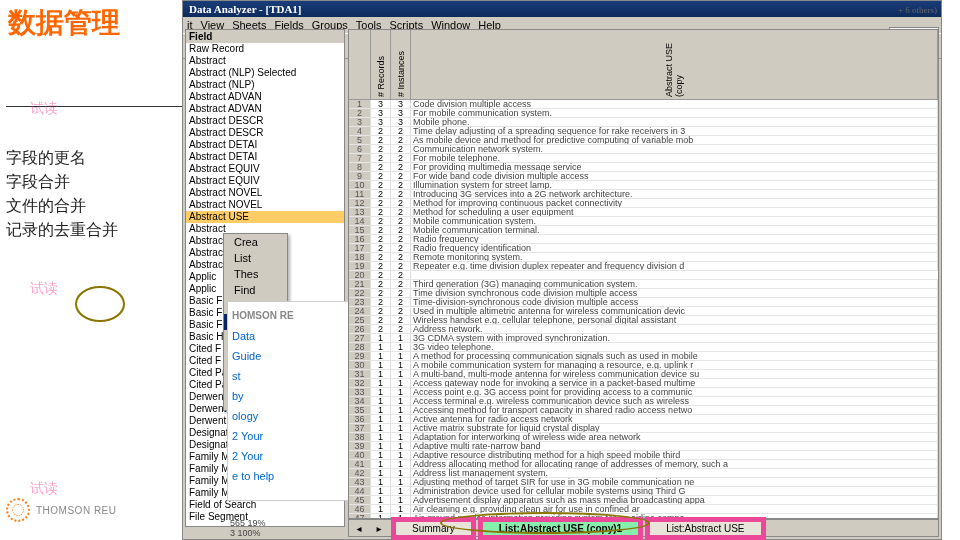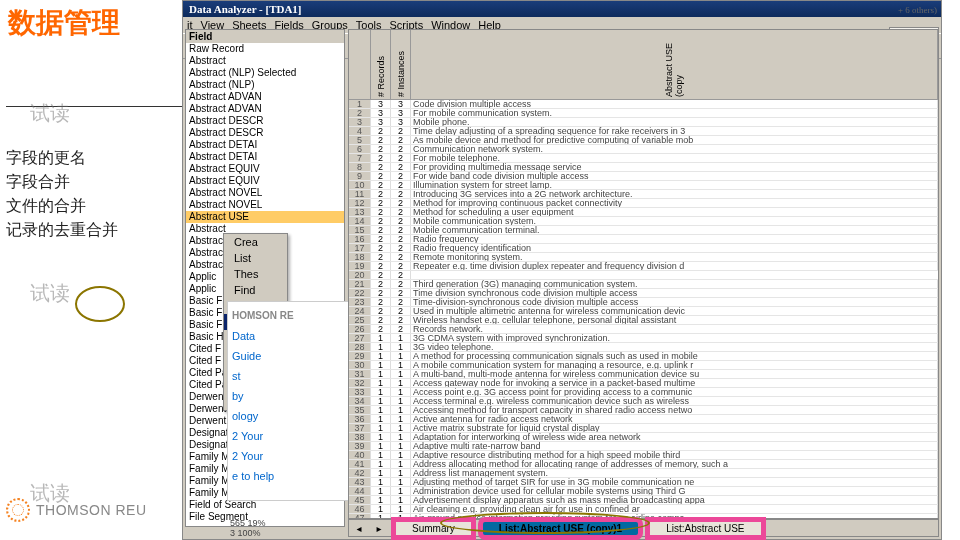--- a/index.html
+++ b/index.html
@@ -3,27 +3,27 @@
 <meta charset="utf-8">
 <style>
   * { margin:0; padding:0; box-sizing:border-box; font-family:"Microsoft YaHei",Arial,sans-serif; }
   body { width:960px; height:540px; background:#fff; overflow:hidden; position:relative; }
 
   .title-red { color:#ff6600; font-size:28px; font-weight:bold; padding:4px 8px; }
 
   .left-notes { position:absolute; left:6px; top:146px; font-size:16px; color:#222; line-height:24px; }
   .hr-line { position:absolute; left:6px; top:106px; width:176px; border-top:1px solid #333; }
 
-  .watermark { position:absolute; color:#737373; font-size:20px; opacity:0.5; font-family:SimSun; transform:rotate(0deg); }
+  .watermark { position:absolute; color:#ec4899; font-size:14px; opacity:0.5; font-family:SimSun; transform:rotate(0deg); }
   .wm1{left:30px; top:100px;} .wm2{right:20px; top:100px;} .wm3{left:30px; top:280px;} .wm4{right:20px; top:280px;} .wm5{left:30px; top:480px;}
 
   .logo { position:absolute; left:6px; bottom:18px; display:flex; align-items:center; gap:6px; }
   .logo-icon { width:24px; height:24px; border:2px dotted #f58220; border-radius:50%; position:relative; }
   .logo-icon::after{content:'';position:absolute;inset:4px;border:1px dotted #f58220;border-radius:50%;}
-  .logo-text { color:#888; font-size:14px; letter-spacing:0.5px; }
+  .logo-text { color:#888; font-size:10px; letter-spacing:0.5px; }
 
   
   .app { position:absolute; left:182px; top:0; width:760px; height:540px; background:#d0cbc0; border:1px solid #888; }
   .titlebar { background:linear-gradient(#1a3d7a,#0d2a5c); color:#fff; font-size:11px; padding:2px 6px; font-weight:bold; font-family:Tahoma; }
   .menubar { background:#d0cbc0; font-size:11px; padding:2px 4px; display:flex; gap:8px; font-family:Tahoma; }
   .menubar span{cursor:default;}
   .toolbar { background:#d0cbc0; padding:2px 4px; display:flex; gap:2px; flex-wrap:wrap; border-bottom:1px solid #999; border-top:1px solid #fff; }
   .tb-btn { width:20px; height:20px; border:1px solid #999; background:#e8e4da; display:flex; align-items:center; justify-content:center; font-size:10px; color:#333; }
   .tb-sep{width:4px;}
 
@@ -52,21 +52,21 @@
   .vtext{ writing-mode:vertical-rl; transform:rotate(180deg); font-size:9px; }
   .rows { flex:1; overflow:hidden; }
   .row { display:flex; height:9px; line-height:9px; border-bottom:1px solid #e5e5e5; }
   .row .c{ border-right:1px solid #ddd; padding:0 2px; overflow:hidden; white-space:nowrap;}
   .row .c0{background:#d0cbc0;text-align:center;color:#555;}
   .row .c1,.row .c2{text-align:center;}
   .row .c3{color:#444;}
 
   .status { position:absolute; left:165px; bottom:2px; right:2px; height:18px; background:#d0cbc0; border:1px solid #888; display:flex; align-items:center; font-family:Tahoma; font-size:10px; }
   .status .tab{ padding:1px 16px; border:5px solid #ec4899; background:#e8e4da; margin-left:2px;}
-  .status .tab.act{ background:#0369a1; font-weight:bold;border-radius:7px;}
+  .status .tab.act{ background:#86efac; font-weight:bold;}
   .circle { position:absolute; border:2px solid #8b7500; border-radius:50%; pointer-events:none; }
   .circ1{ left:75px; top:286px; width:50px; height:36px;}
   .circ2{ left:440px; bottom:6px; width:210px; height:22px;}
   
   .side-label{position:absolute;right:4px;top:4px;font-size:9px;font-family:Tahoma;color:#666;}
   .list-btn{position:absolute;right:2px;top:26px;width:50px;height:18px;border:1px solid #888;background:#f5f3ee;font-family:Tahoma;font-size:11px;display:flex;align-items:center;padding:0 4px;}
   .list-btn::before{content:'▾ ';font-size:8px;}
 
   .footline{position:absolute;left:230px;bottom:2px;font-family:Tahoma;font-size:9px;color:#444;}
 </style>
@@ -371,21 +371,21 @@
         <div class="row">
           <div class="c c0">25</div>
           <div class="c c1">2</div>
           <div class="c c2">2</div>
           <div class="c c3">Wireless handset e.g. cellular telephone, personal digital assistant</div>
         </div>
         <div class="row">
           <div class="c c0">26</div>
           <div class="c c1">2</div>
           <div class="c c2">2</div>
-          <div class="c c3">Records network.</div>
+          <div class="c c3">Address network.</div>
         </div>
         <div class="row">
           <div class="c c0">27</div>
           <div class="c c1">1</div>
           <div class="c c2">1</div>
           <div class="c c3">3G CDMA system with improved synchronization.</div>
         </div>
         <div class="row">
           <div class="c c0">28</div>
           <div class="c c1">1</div>

